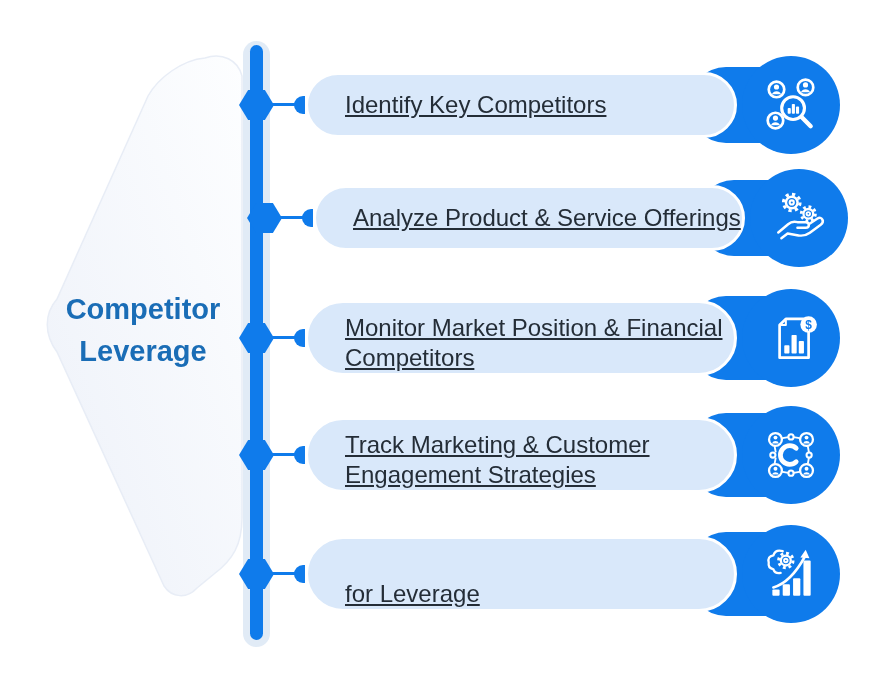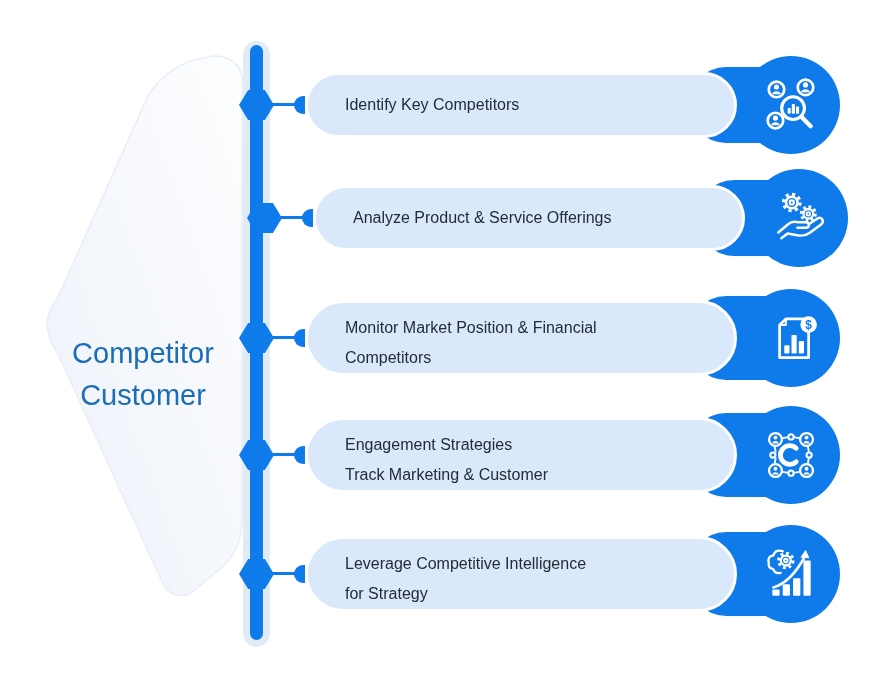--- a/index.html
+++ b/index.html
@@ -11,21 +11,21 @@
   }
   *{margin:0;padding:0;box-sizing:border-box;}
   body{background:#ffffff;font-family:"Liberation Sans", sans-serif;}
   .canvas{position:relative;width:885px;height:698px;background:#fff;overflow:hidden;}
 
   .bg-shape{position:absolute;left:0;top:0;z-index:0;}
 
   .title{
     position:absolute;left:40px;top:288px;width:206px;z-index:2;
     text-align:center;color:var(--title-blue);
-    font-size:29px;font-weight:normal;line-height:42px;margin-top:44px;
+    font-size:29px;font-weight:bold;line-height:42px;
   }
   .title .tline{display:block;}
 
   .bar-halo{
     position:absolute;left:243px;top:41px;width:27px;height:606px;
     background:var(--halo);border-radius:14px;opacity:.85;z-index:1;
   }
   .bar{
     position:absolute;left:250px;top:45px;width:13px;height:595px;
     background:var(--accent);border-radius:7px;z-index:2;
@@ -60,21 +60,21 @@
   }
 
   .pill{
     position:absolute;left:305px;width:432px;z-index:2;
     background:var(--pill-bg);border:3px solid #ffffff;border-radius:40px;
     display:flex;align-items:center;padding-left:37px;padding-right:40px;
   }
   .row1 .pill,.row2 .pill{top:16px;height:66px;}
   .row3 .pill,.row4 .pill,.row5 .pill{top:11px;height:76px;align-items:flex-end;}
 
-  .label{color:var(--text-dark);font-size:16px;line-height:30px;}
+  .label{color:var(--text-dark);font-size:24px;line-height:30px;text-decoration:underline;}
   .label .line{display:block;white-space:nowrap;}
 
   .icon-svg{display:block;}
 </style>
 </head>
 <body>
 
 <div class="canvas">
 
   <svg class="bg-shape" width="885" height="698" viewBox="0 0 885 698">
@@ -91,21 +91,21 @@
              L 197 588
              C 187 599 172 598 164 586
              L 57 352
              C 44 334 44 314 57 299
              L 148 96
              C 158 78 182 60 205 58 Z" fill="url(#shapeGrad)" stroke="#e8edf6" stroke-width="1.5"></path>
   </svg>
 
   <div class="title">
     <span class="tline">Competitor</span>
-    <span class="tline">Customer</span>
+    <span class="tline">Leverage</span>
   </div>
 
   <div class="bar-halo"></div>
   <div class="bar"></div>
 
   <div class="row row1">
     <div class="node"></div>
     <div class="conn"></div>
     <div class="dot"></div>
     <div class="blue-ext"></div>
@@ -233,22 +233,22 @@
           <circle cx="28" cy="10.5" r="2.5"></circle>
             <circle cx="45.5" cy="28" r="2.5"></circle>
           <circle cx="28" cy="45.5" r="2.5"></circle>
             <circle cx="10.5" cy="28" r="2.5"></circle>
         </g>
         <path d="M33 21.5 A9 9 0 1 0 33 34.5" fill="none" stroke="#fff" stroke-width="4.6" stroke-linecap="round"></path>
       </svg>
     </div>
     <div class="pill">
       <div class="label">
+        <span class="line">Track Marketing &amp; Customer</span>
         <span class="line">Engagement Strategies</span>
-        <span class="line">Track Marketing &amp; Customer</span>
       </div>
     </div>
   </div>
 
   <div class="row row5">
     <div class="node"></div>
     <div class="conn"></div>
     <div class="dot"></div>
     <div class="blue-ext"></div>
     <div class="blue-circle">
@@ -264,19 +264,18 @@
         <g fill="#fff">
           <rect x="10" y="43" width="7" height="6" rx="1"></rect>
           <rect x="20" y="38" width="7" height="11" rx="1"></rect>
           <rect x="30" y="32" width="7" height="17" rx="1"></rect>
           <rect x="40" y="15" width="7" height="34" rx="1"></rect>
         </g>
       </svg>
     </div>
     <div class="pill">
       <div class="label">
-        <span class="line">Leverage Competitive Intelligence</span>
-        <span class="line">for Strategy</span>
+        <span class="line">for Leverage</span>
       </div>
     </div>
   </div>
 
 </div>
 
 </body></html>

